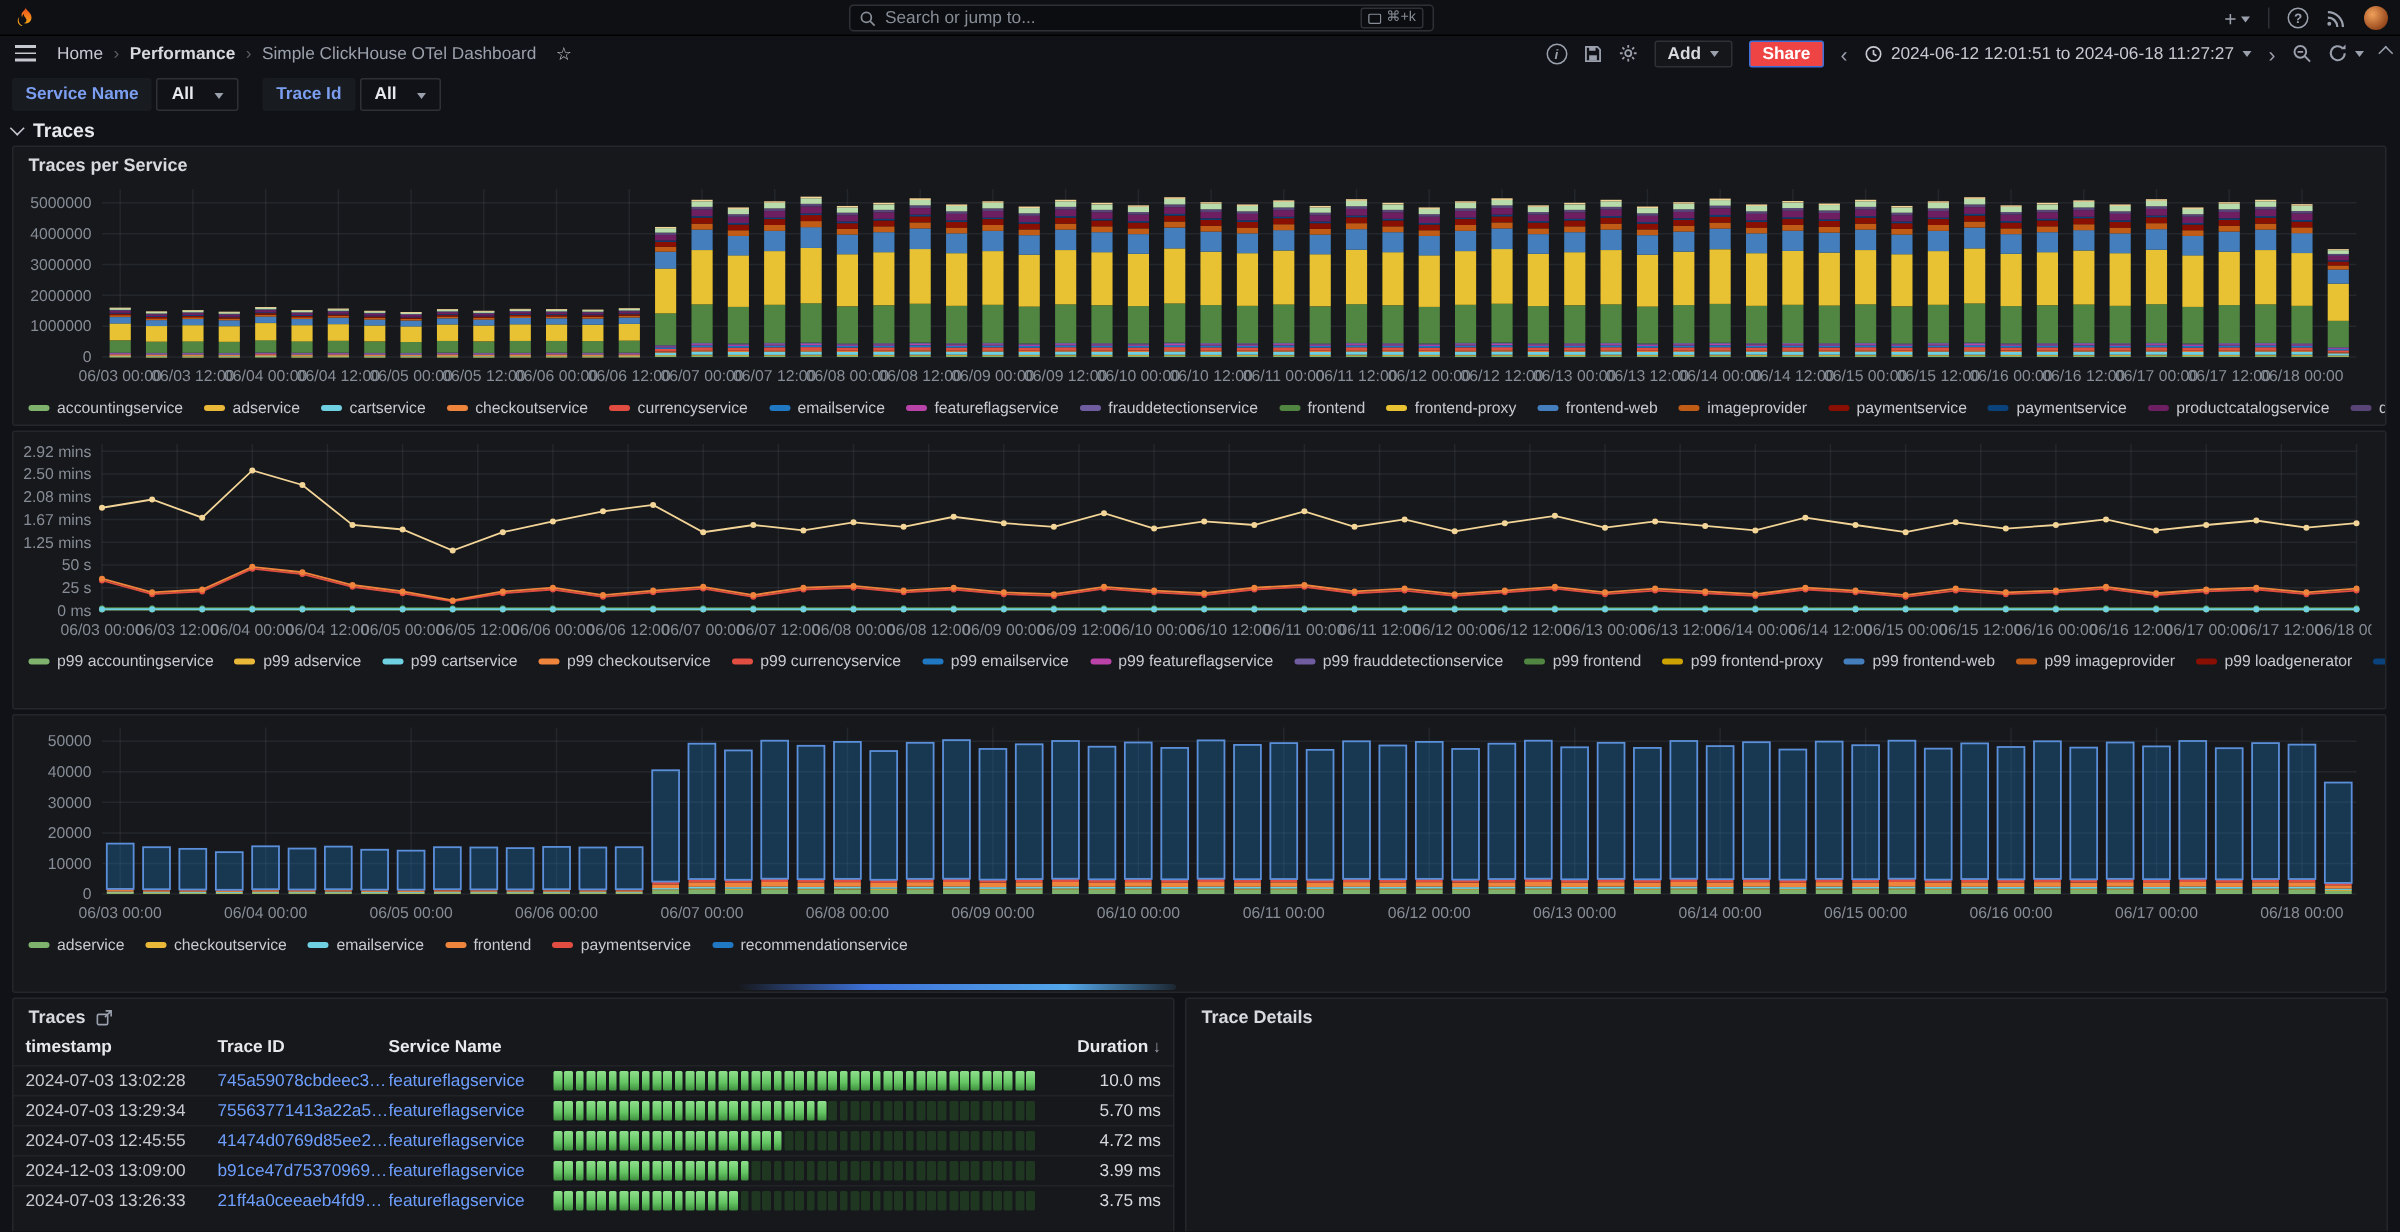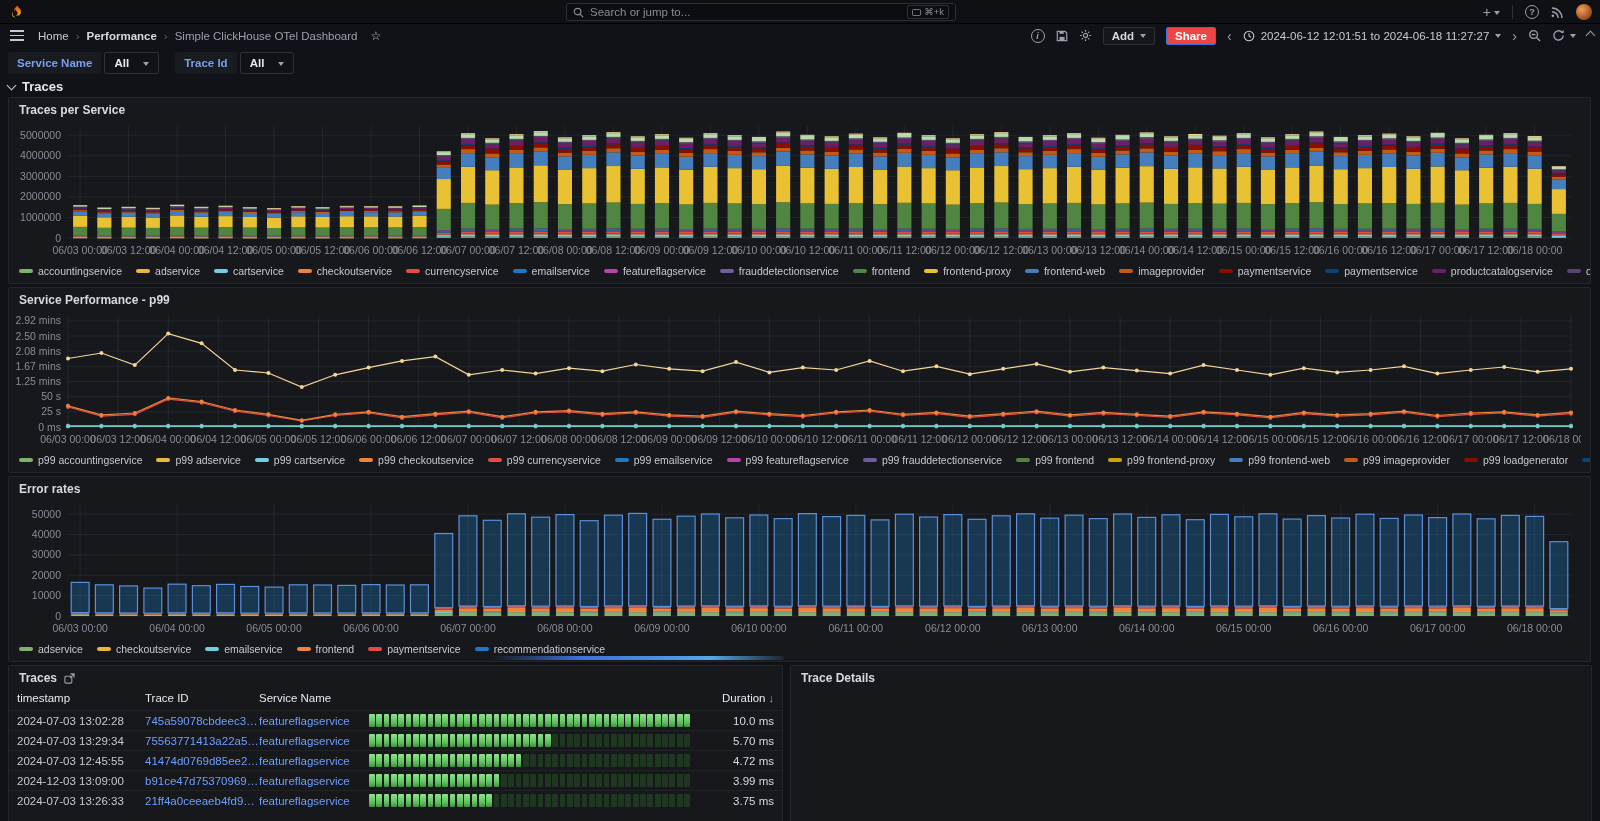--- a/index.html
+++ b/index.html
@@ -53,21 +53,21 @@
   .ptitle-row{display:flex;align-items:center;gap:7px;padding:5px 10px 1px}
   .ptitle{font-size:12px;font-weight:600;color:#d8d9df}
   .chart{padding:2px 7px 0}
   .chart svg text{font-size:10.5px;fill:#878d96}
   .legend{display:flex;align-items:center;gap:14px;font-size:10.5px;color:#c7c9d1;white-space:nowrap;overflow:hidden;padding:1px 10px 0;height:16px}
   .lg-item{display:inline-flex;align-items:center;gap:5px;cursor:pointer}
   .lg-mark{width:14px;height:4px;border-radius:2px;display:inline-block}
 
   
   .tgrid{display:grid;grid-template-columns:128px 114px 106px 1fr 80px;align-items:center;padding:0 8px}
-  .thead{height:24px;font-size:11.5px;font-weight:400;color:#e8e9ed}
+  .thead{height:24px;font-size:11.5px;font-weight:700;color:#e8e9ed}
   .thead .dur{display:flex;justify-content:flex-end;align-items:center;gap:3px}
   .trow{height:20px;border-top:1px solid rgba(255,255,255,0.05);font-size:11.5px;color:#c7c9d1}
   .trow .link{color:#6e9fff;cursor:pointer;overflow:hidden;text-overflow:ellipsis;white-space:nowrap}
   .trow .dur{text-align:right;color:#d8d9df}
   .gauge{display:flex;align-items:center;height:14px;gap:1.6px;padding:0 4px}
   .gauge i{flex:1;height:13px;border-radius:1px}
   .sort-arrow{color:#9aa0ac;font-size:11px}
   .glowline{position:absolute;left:492px;top:656px;width:292px;height:4px;border-radius:2px;z-index:4;background:linear-gradient(90deg,rgba(61,113,217,0),#3d71d9 30%,#53a7ea 75%,rgba(83,167,234,0.1))}
 </style>
 </head>
@@ -1461,23 +1461,20 @@
           <span>productcatalogservice</span>
         </span>
         <span class="lg-item">
           <span class="lg-mark" style="background: rgb(88, 68, 119);"></span>
           <span>quoteservice</span>
         </span>
       </div>
   </div>
 
   <div class="panel" id="p2" style="left:8px;top:287px;width:1583px;height:186px">
-    <div class="ptitle-row">
-        <span class="ptitle">Service Performance - p99</span>
-      </div>
     <div class="chart"><svg id="c2" width="1565" height="137">
           <line x1="52" y1="117" x2="1555" y2="117" stroke="rgba(215,225,245,0.07)"></line>
           <text x="45" y="120.5" text-anchor="end">0 ms</text>
           <line x1="52" y1="101.83606557377048" x2="1555" y2="101.83606557377048" stroke="rgba(215,225,245,0.07)"></line>
           <text x="45" y="105.33606557377048" text-anchor="end">25 s</text>
           <line x1="52" y1="86.67213114754098" x2="1555" y2="86.67213114754098" stroke="rgba(215,225,245,0.07)"></line>
           <text x="45" y="90.17213114754098" text-anchor="end">50 s</text>
           <line x1="52" y1="71.50819672131148" x2="1555" y2="71.50819672131148" stroke="rgba(215,225,245,0.07)"></line>
           <text x="45" y="75.00819672131148" text-anchor="end">1.25 mins</text>
           <line x1="52" y1="56.34426229508196" x2="1555" y2="56.34426229508196" stroke="rgba(215,225,245,0.07)"></line>
@@ -1886,23 +1883,20 @@
           <span class="lg-mark" style="background: rgb(137, 15, 2);"></span>
           <span>p99 loadgenerator</span>
         </span>
         <span class="lg-item">
           <span class="lg-mark" style="background: rgb(10, 67, 124);"></span>
         </span>
       </div>
   </div>
 
   <div class="panel" id="p3" style="left:8px;top:476px;width:1583px;height:186px">
-    <div class="ptitle-row">
-        <span class="ptitle">Error rates</span>
-      </div>
     <div class="chart"><svg id="c3" width="1565" height="137">
           <line x1="52" y1="117" x2="1555" y2="117" stroke="rgba(215,225,245,0.07)"></line>
           <text x="45" y="120.5" text-anchor="end">0</text>
           <line x1="52" y1="96.63302752293578" x2="1555" y2="96.63302752293578" stroke="rgba(215,225,245,0.07)"></line>
           <text x="45" y="100.13302752293578" text-anchor="end">10000</text>
           <line x1="52" y1="76.26605504587155" x2="1555" y2="76.26605504587155" stroke="rgba(215,225,245,0.07)"></line>
           <text x="45" y="79.76605504587155" text-anchor="end">20000</text>
           <line x1="52" y1="55.89908256880734" x2="1555" y2="55.89908256880734" stroke="rgba(215,225,245,0.07)"></line>
           <text x="45" y="59.39908256880734" text-anchor="end">30000</text>
           <line x1="52" y1="35.532110091743114" x2="1555" y2="35.532110091743114" stroke="rgba(215,225,245,0.07)"></line>

